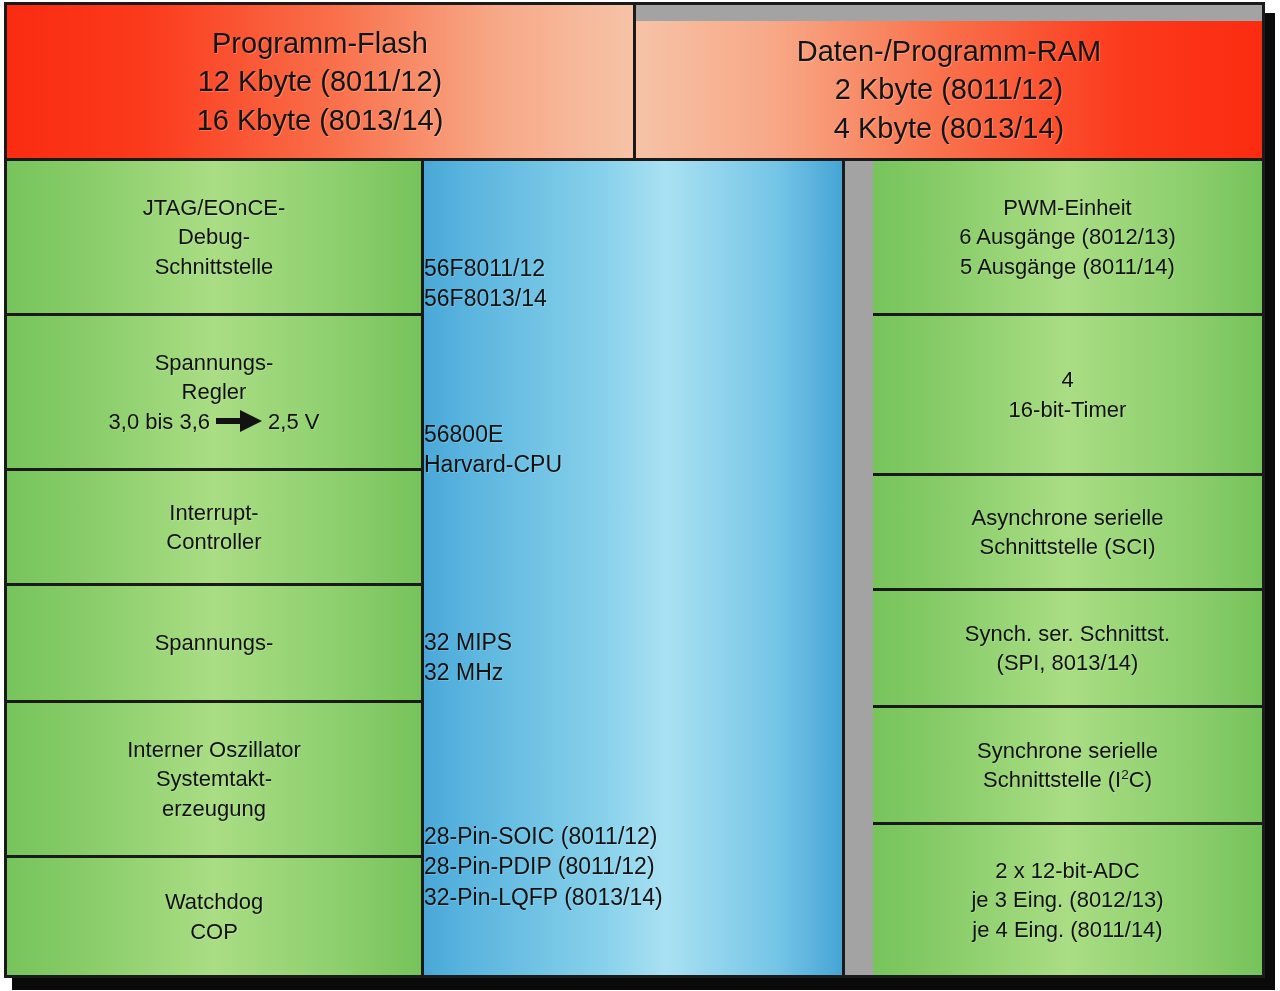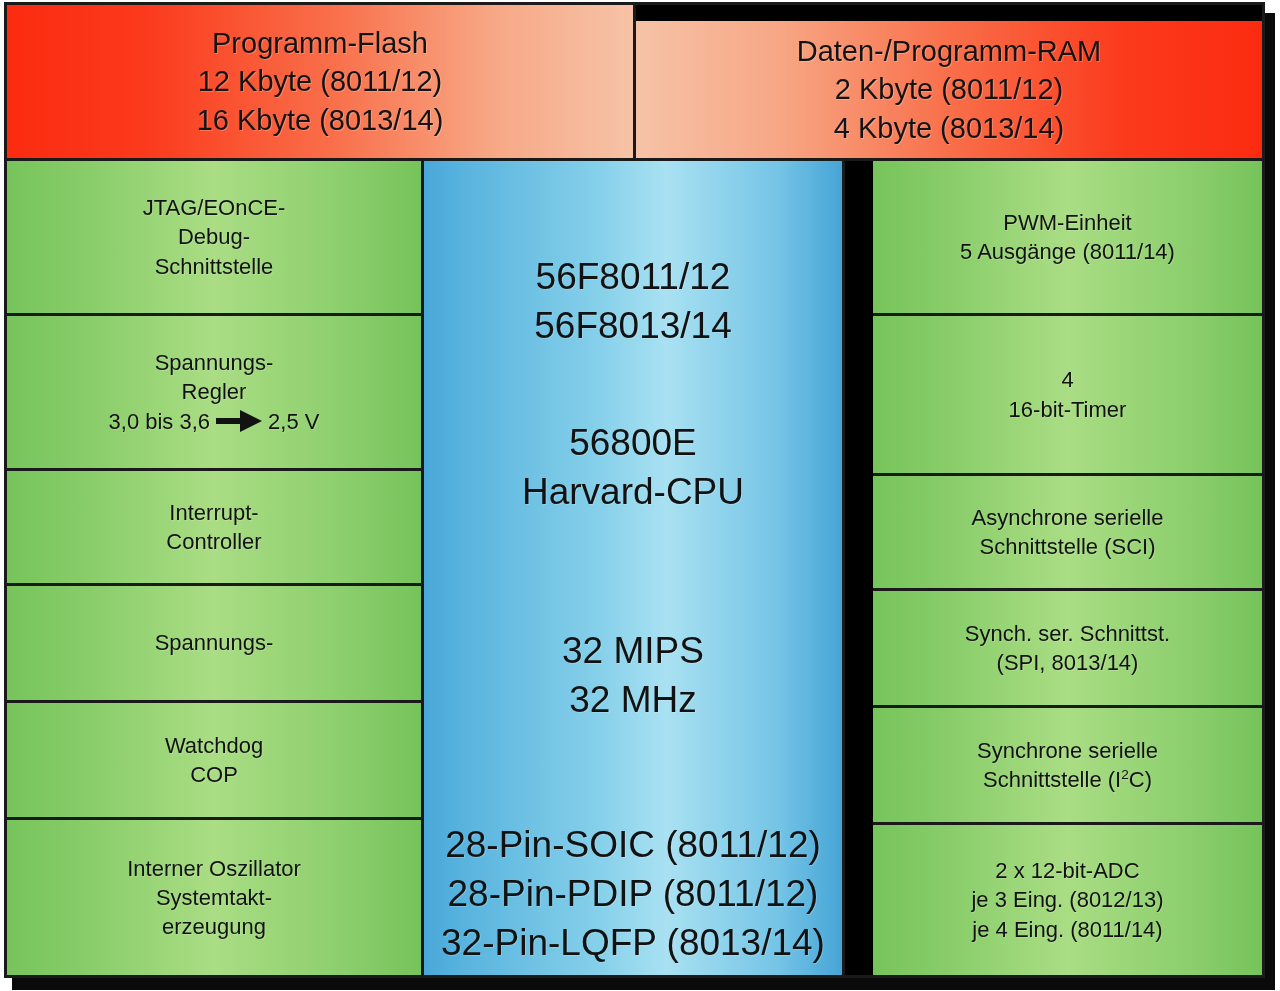--- a/index.html
+++ b/index.html
@@ -31,21 +31,21 @@
   }
 
   .frame {
     position: absolute;
     left: 4px;
     top: 2px;
     width: 1261px;
     height: 976px;
     border: 3px solid #1a1a1a;
     box-sizing: border-box;
-    background: #000000;
+    background: #a3a3a3;
     display: flex;
     flex-direction: column;
   }
 
   
   .mem-row {
     display: flex;
     height: 156px;
     flex: 0 0 156px;
     border-bottom: 3px solid #1a1a1a;
@@ -120,23 +120,23 @@
     padding: 0 6px;
   }
   .cell:last-child { border-bottom: none; }
   .cell .ln { display: block; white-space: nowrap; }
 
   
   .cpu-group {
     position: absolute;
     left: 0;
     right: 0;
-    text-align: center;
+    text-align: left;
     color: #121212;
-    font-size: 37px;
+    font-size: 23px;
     line-height: 1.32;
     text-shadow: 1px 1px 0 rgba(255,255,255,0.18);
   }
   .cpu-group .ln { display: block; white-space: nowrap; }
   #cpu-part   { top: 92px; }
   #cpu-core   { top: 258px; }
   #cpu-speed  { top: 466px; }
   #cpu-pkg    { top: 660px; }
 
   
@@ -226,31 +226,31 @@
 
         <div class="cell" style="flex:0 0 115px">
           <span class="ln">Interrupt-</span>
           <span class="ln">Controller</span>
         </div>
 
         <div class="cell" style="flex:0 0 117px">
           <span class="ln">Spannungs-</span>
         </div>
 
-        <div class="cell" style="flex:0 0 117px">
-          <span class="ln">Watchdog</span>
-          <span class="ln">COP</span>
-        </div>
-
         <div class="cell" style="flex:1 1 auto">
           <span class="ln">Interner Oszillator</span>
           <span class="ln">Systemtakt-</span>
           <span class="ln">erzeugung</span>
         </div>
 
+        <div class="cell" style="flex:0 0 117px">
+          <span class="ln">Watchdog</span>
+          <span class="ln">COP</span>
+        </div>
+
       </div>
 
       <div class="col col-center">
 
         <div class="cpu-group" id="cpu-part">
           <span class="ln">56F8011/12</span>
           <span class="ln">56F8013/14</span>
         </div>
 
         <div class="cpu-group" id="cpu-core">
@@ -268,20 +268,21 @@
           <span class="ln">28-Pin-PDIP (8011/12)</span>
           <span class="ln">32-Pin-LQFP (8013/14)</span>
         </div>
 
       </div>
 
       <div class="col col-right">
 
         <div class="cell" style="flex:0 0 155px">
           <span class="ln">PWM-Einheit</span>
+          <span class="ln">6 Ausgänge (8012/13)</span>
           <span class="ln">5 Ausgänge (8011/14)</span>
         </div>
 
         <div class="cell" style="flex:0 0 160px">
           <span class="ln">4</span>
           <span class="ln">16-bit-Timer</span>
         </div>
 
         <div class="cell" style="flex:0 0 115px">
           <span class="ln">Asynchrone serielle</span>

